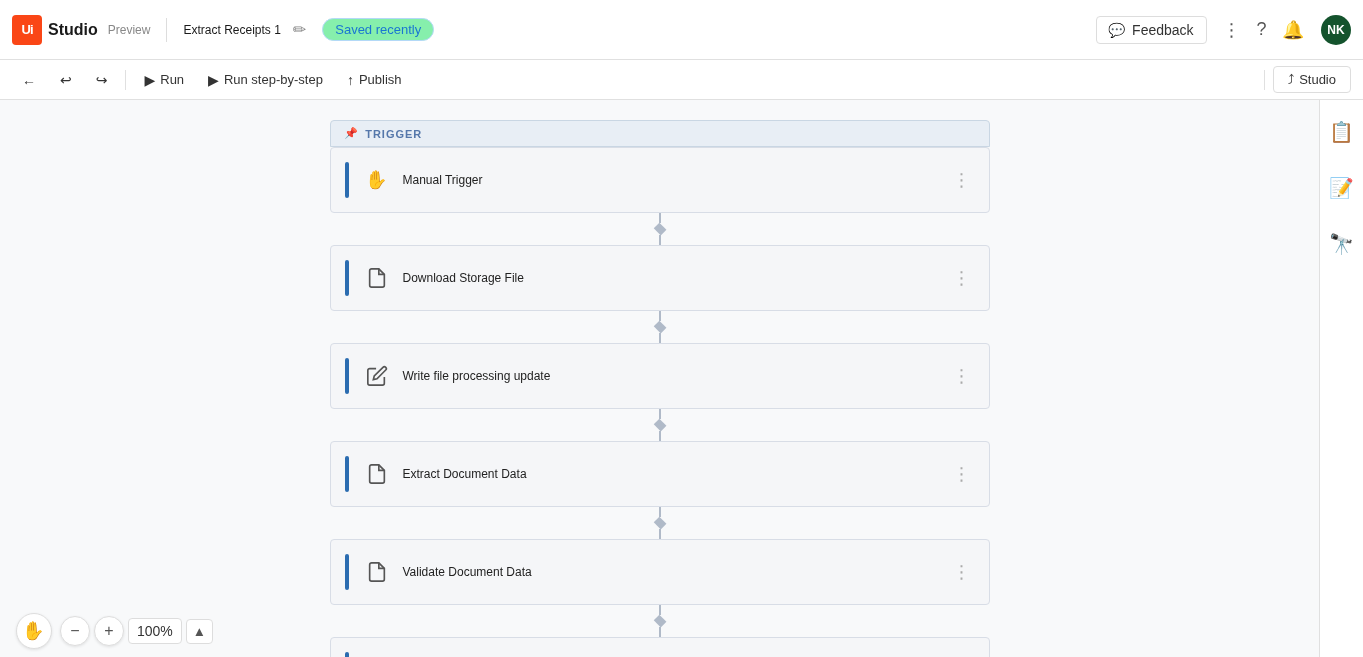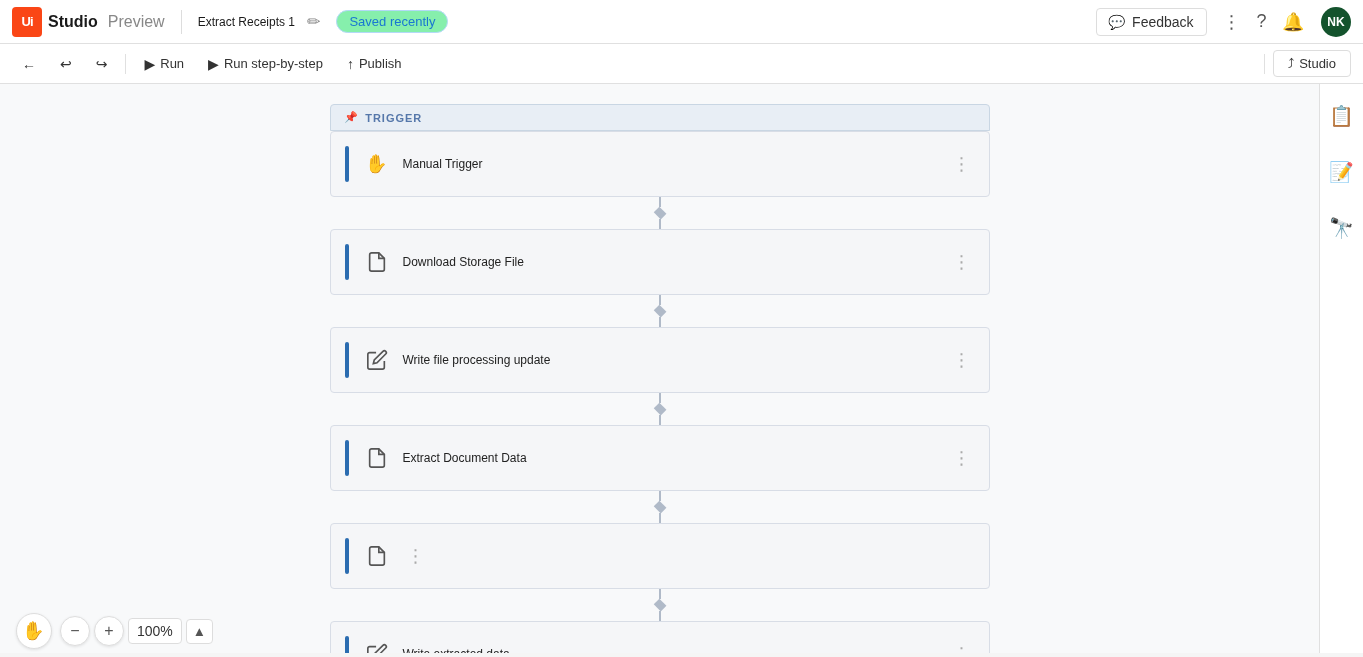--- a/index.html
+++ b/index.html
@@ -2,30 +2,30 @@
 <html><head>
   <meta charset="utf-8">
   <style>
     * { box-sizing: border-box; margin: 0; padding: 0; }
     body { font-family: 'Segoe UI', Arial, sans-serif; background: #f5f5f5; height: 657px; overflow: hidden; }
 
     
     .topbar {
       display: flex; align-items: center;
       background: #fff; border-bottom: 1px solid #e0e0e0;
-      height: 44px; padding: 0 12px; gap: 8px;
+      height: 60px; padding: 0 12px; gap: 8px;
     }
     .topbar-logo { display: flex; align-items: center; gap: 6px; }
     .logo-box {
       width: 30px; height: 30px; background: #fa4616; border-radius: 4px;
       display: flex; align-items: center; justify-content: center;
       color: white; font-weight: 900; font-size: 13px; letter-spacing: -1px;
     }
     .logo-text { font-size: 16px; font-weight: 600; color: #1a1a1a; text-align: center; }
-    .preview-label { font-size: 16px; color: #888; margin-left: 4px; }
+    .preview-label { font-size: 12px; color: #888; margin-left: 4px; }
     .topbar-divider { width: 1px; height: 24px; background: #ddd; margin: 0 8px; }
     .project-name { font-size: 12px; font-weight: 500; color: #1a1a1a; }
     .edit-icon { color: #888; cursor: pointer; font-size: 16px; margin-left: 4px; }
     .saved-badge {
       background: #86efac; border: 1px solid #b3d9f7; border-radius: 20px;
       padding: 3px 12px; font-size: 13px; color: #1976d2; margin-left: 8px;
     }
     .topbar-right { margin-left: auto; display: flex; align-items: center; gap: 16px; }
     .feedback-btn {
       display: flex; align-items: center; gap: 6px;
@@ -270,20 +270,21 @@
       </div>
 
       <div class="workflow-node">
         <div class="node-accent"></div>
         <div class="node-icon">
           <svg width="22" height="22" viewBox="0 0 24 24" fill="none" stroke="#555" stroke-width="1.8">
             <path d="M14 2H6a2 2 0 0 0-2 2v16a2 2 0 0 0 2 2h12a2 2 0 0 0 2-2V8z"></path>
             <polyline points="14 2 14 8 20 8"></polyline>
           </svg>
         </div>
+        <span class="node-label">Validate Document Data</span>
         <span class="node-menu">⋮</span>
       </div>
 
       <div class="connector">
         <div class="connector-line"></div>
         <div class="connector-diamond"></div>
         <div class="connector-line"></div>
       </div>
 
       <div class="workflow-node">

